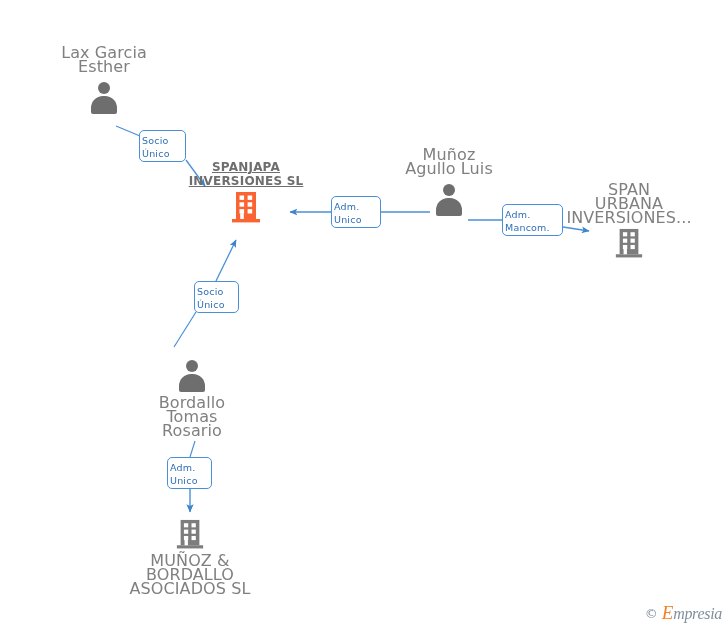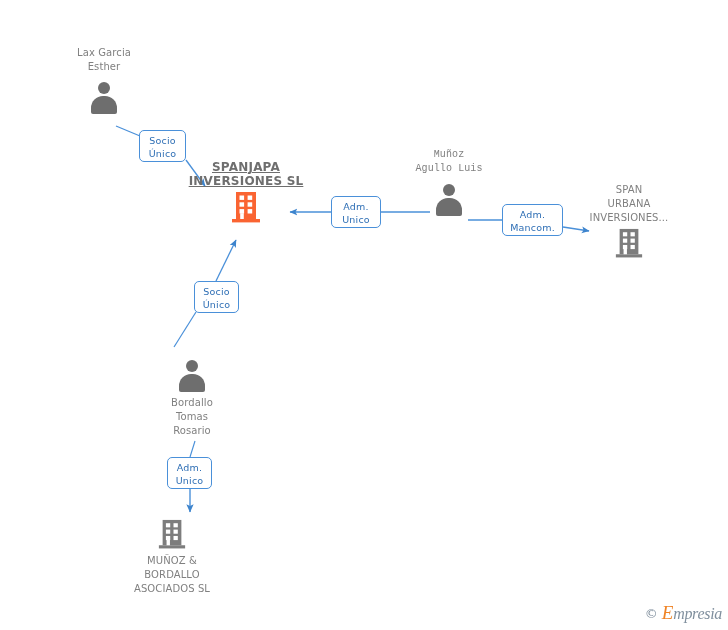--- a/index.html
+++ b/index.html
@@ -25,21 +25,21 @@
   }
 
   
   .node {
     position: absolute;
     text-align: center;
     width: 140px;
     margin-left: -70px;
   }
   .node .caption {
-    font-size: 10px;
+    font-size: 16px;
     line-height: 14px;
     color: #808080;
     letter-spacing: 0.1px;
     white-space: pre-line;
   }
   .node .caption.strong {
     font-weight: bold;
     color: #6e6e6e;
     font-size: 12px;
     letter-spacing: 0.2px;
@@ -83,21 +83,20 @@
   
   .relbox {
     position: absolute;
     box-sizing: border-box;
     background: #ffffff;
     border: 1.4px solid #4a90d9;
     border-radius: 5px;
     color: #2f6fb5;
     font-size: 9.5px;
     line-height: 12.5px;
-    text-align: center;
     padding: 4px 2px 4px 2px;
     white-space: pre-line;
     letter-spacing: 0.2px;
     box-shadow: 0 0 0 0 rgba(0,0,0,0);
   }
 
   
   #watermark {
     position: absolute;
     right: 6px;
@@ -179,21 +178,21 @@
         <rect x="17.6" y="5.5" width="4.6" height="4.4" fill="#ffffff"></rect>
         <rect x="9.5" y="12.3" width="4.6" height="4.4" fill="#ffffff"></rect>
         <rect x="17.6" y="12.3" width="4.6" height="4.4" fill="#ffffff"></rect>
         <rect x="9.5" y="19.1" width="4.6" height="4.4" fill="#ffffff"></rect>
         <rect x="17.6" y="19.1" width="4.6" height="4.4" fill="#ffffff"></rect>
         <rect x="10.2" y="23.2" width="3.6" height="5.8" fill="#ffffff"></rect>
       </svg>
     </div>
   </div>
 
-  <div class="node" style="left:449px; top:148px;font-family:Liberation Mono, monospace;">
+  <div class="node" style="left:449px; top:148px;">
     <div class="caption">Muñoz
 Agullo Luis</div>
     <div class="glyph-wrap">
       <div class="person">
         <div class="head"></div>
           <div class="body"></div>
       </div>
     </div>
   </div>
 
@@ -221,21 +220,21 @@
       <div class="person">
         <div class="head"></div>
           <div class="body"></div>
       </div>
     </div>
     <div class="caption" style="margin-top:4px;">Bordallo
 Tomas
 Rosario</div>
   </div>
 
-  <div class="node" style="left:172px; top:516px;">
+  <div class="node" style="left:190px; top:516px;">
     <div class="glyph-wrap" style="height:34px;">
       <svg class="building" width="30" height="32" viewBox="0 0 32 34" xmlns="http://www.w3.org/2000/svg">
         <rect x="6" y="2" width="20" height="27" fill="#7d7d7d"></rect>
         <rect x="2" y="29" width="28" height="3.4" fill="#7d7d7d"></rect>
         <rect x="9.5" y="5.5" width="4.6" height="4.4" fill="#ffffff"></rect>
         <rect x="17.6" y="5.5" width="4.6" height="4.4" fill="#ffffff"></rect>
         <rect x="9.5" y="12.3" width="4.6" height="4.4" fill="#ffffff"></rect>
         <rect x="17.6" y="12.3" width="4.6" height="4.4" fill="#ffffff"></rect>
         <rect x="9.5" y="19.1" width="4.6" height="4.4" fill="#ffffff"></rect>
         <rect x="17.6" y="19.1" width="4.6" height="4.4" fill="#ffffff"></rect>

